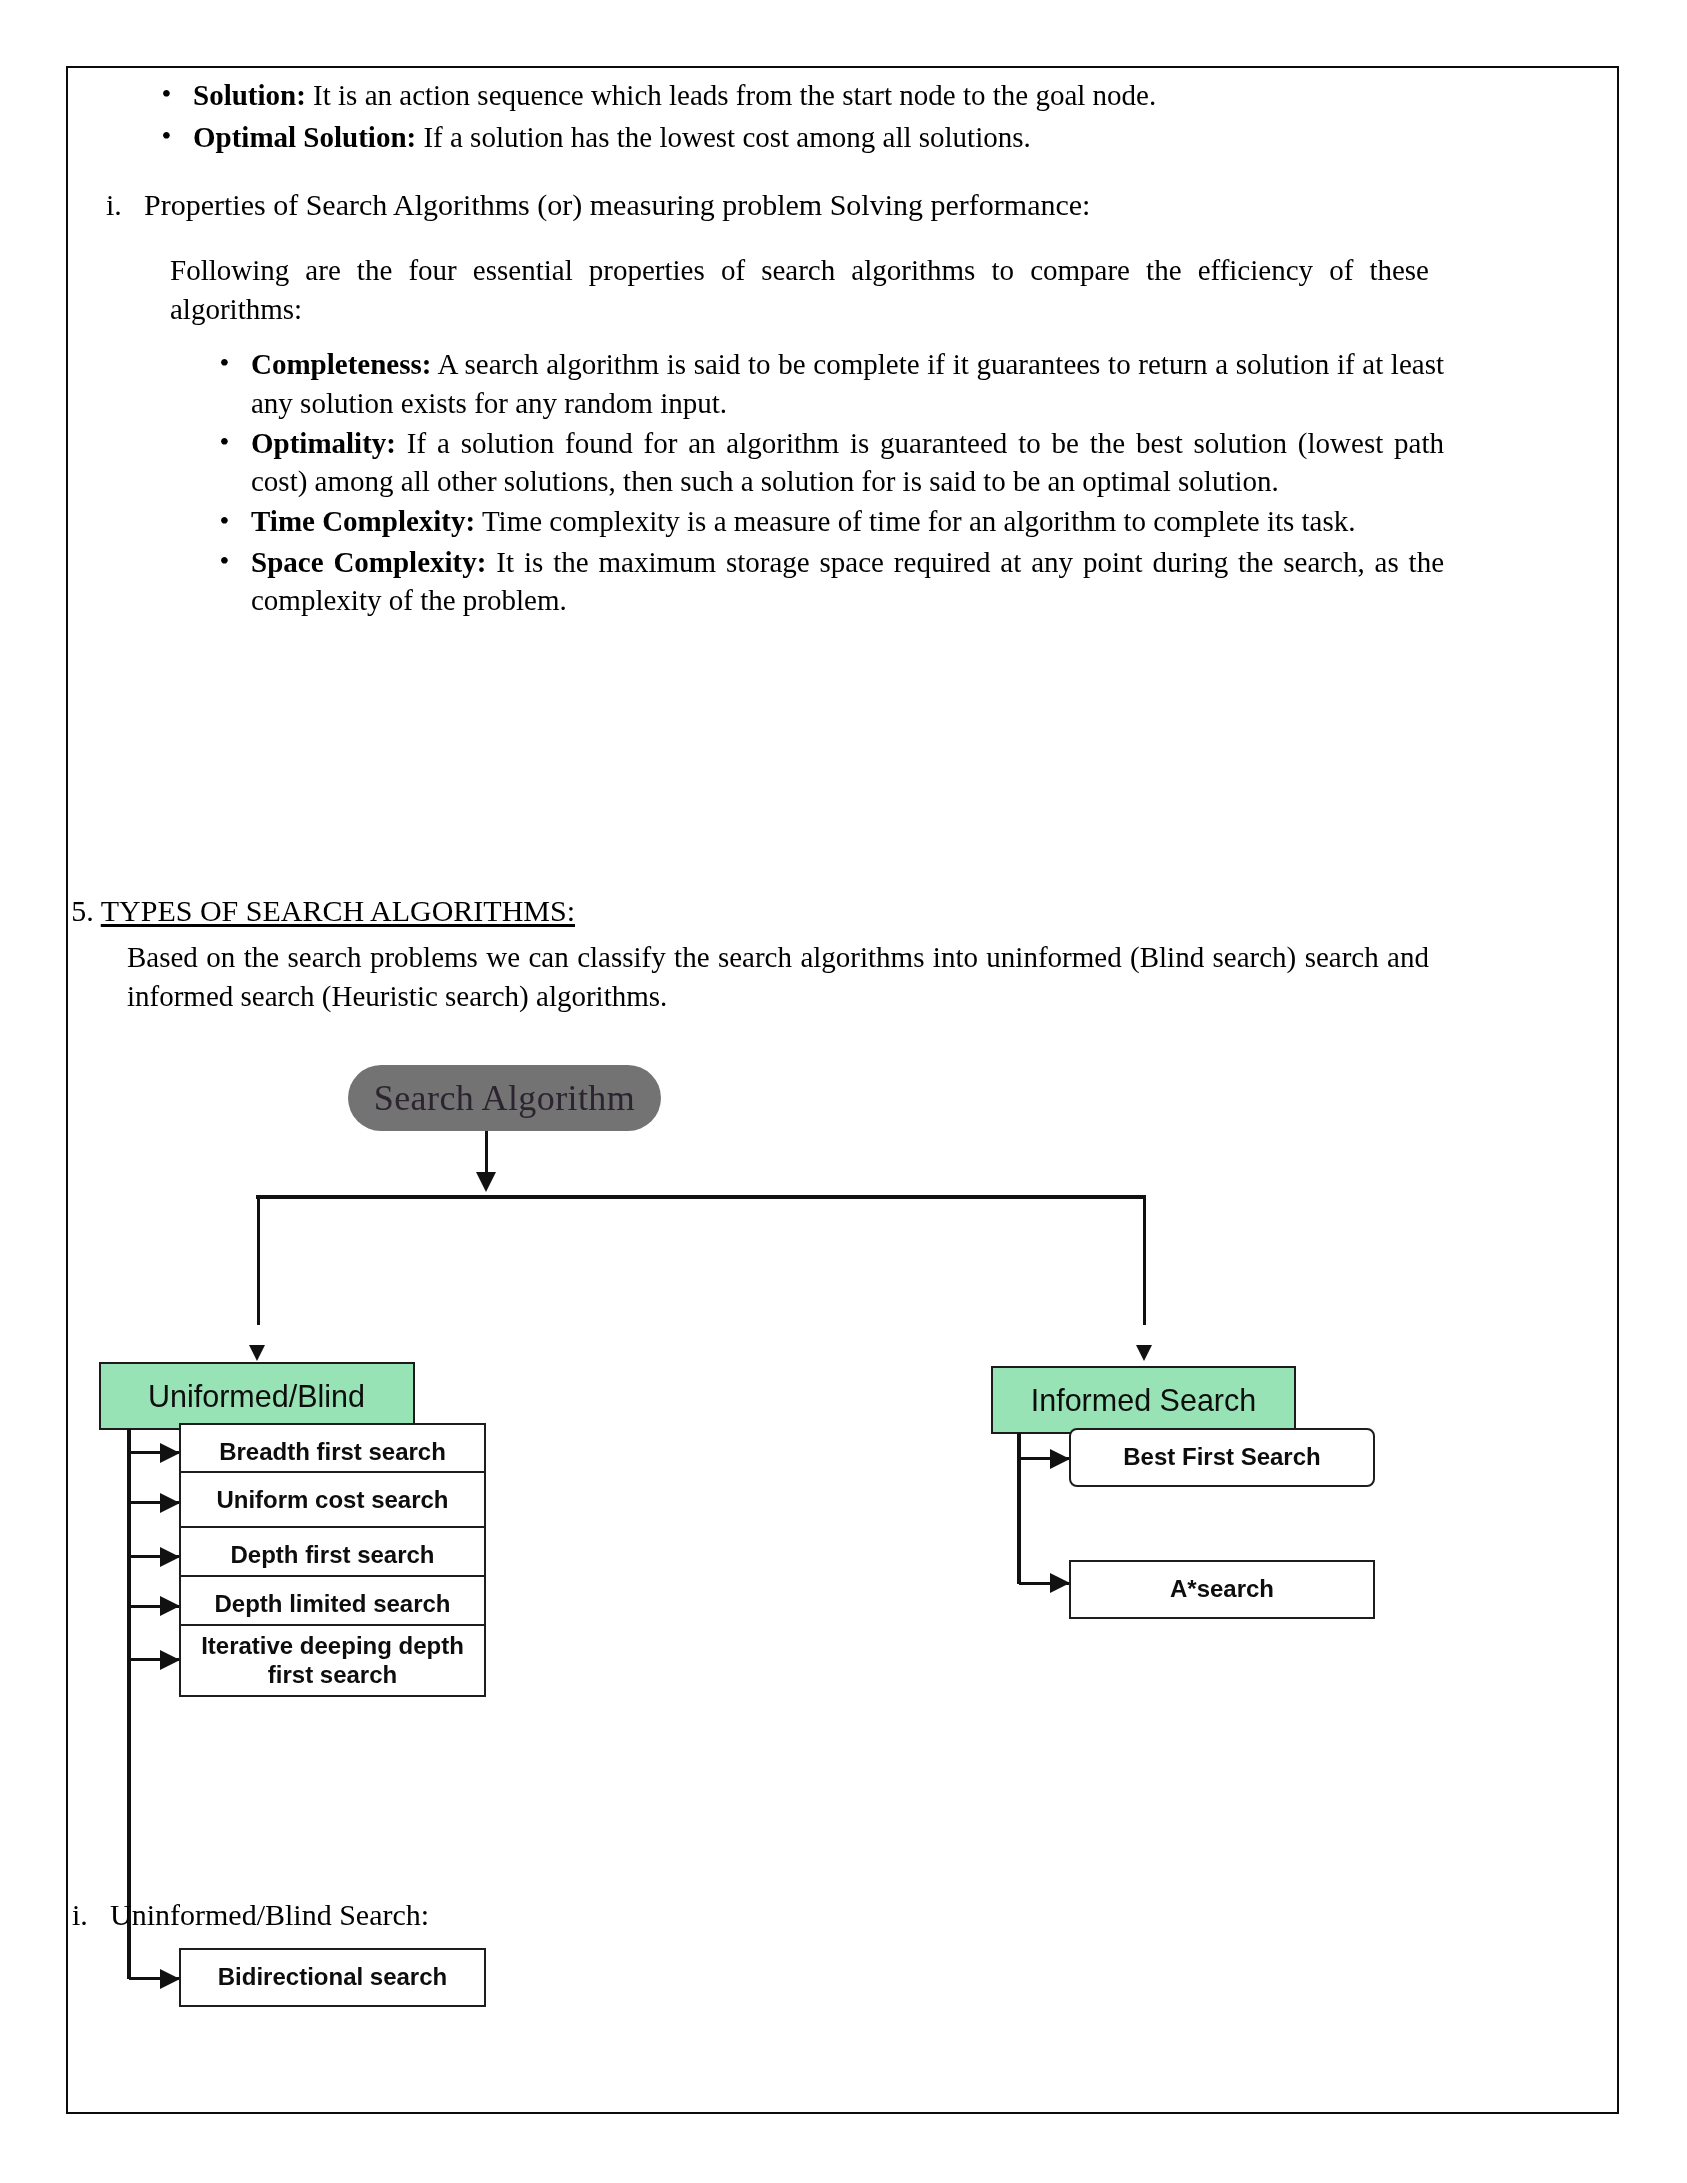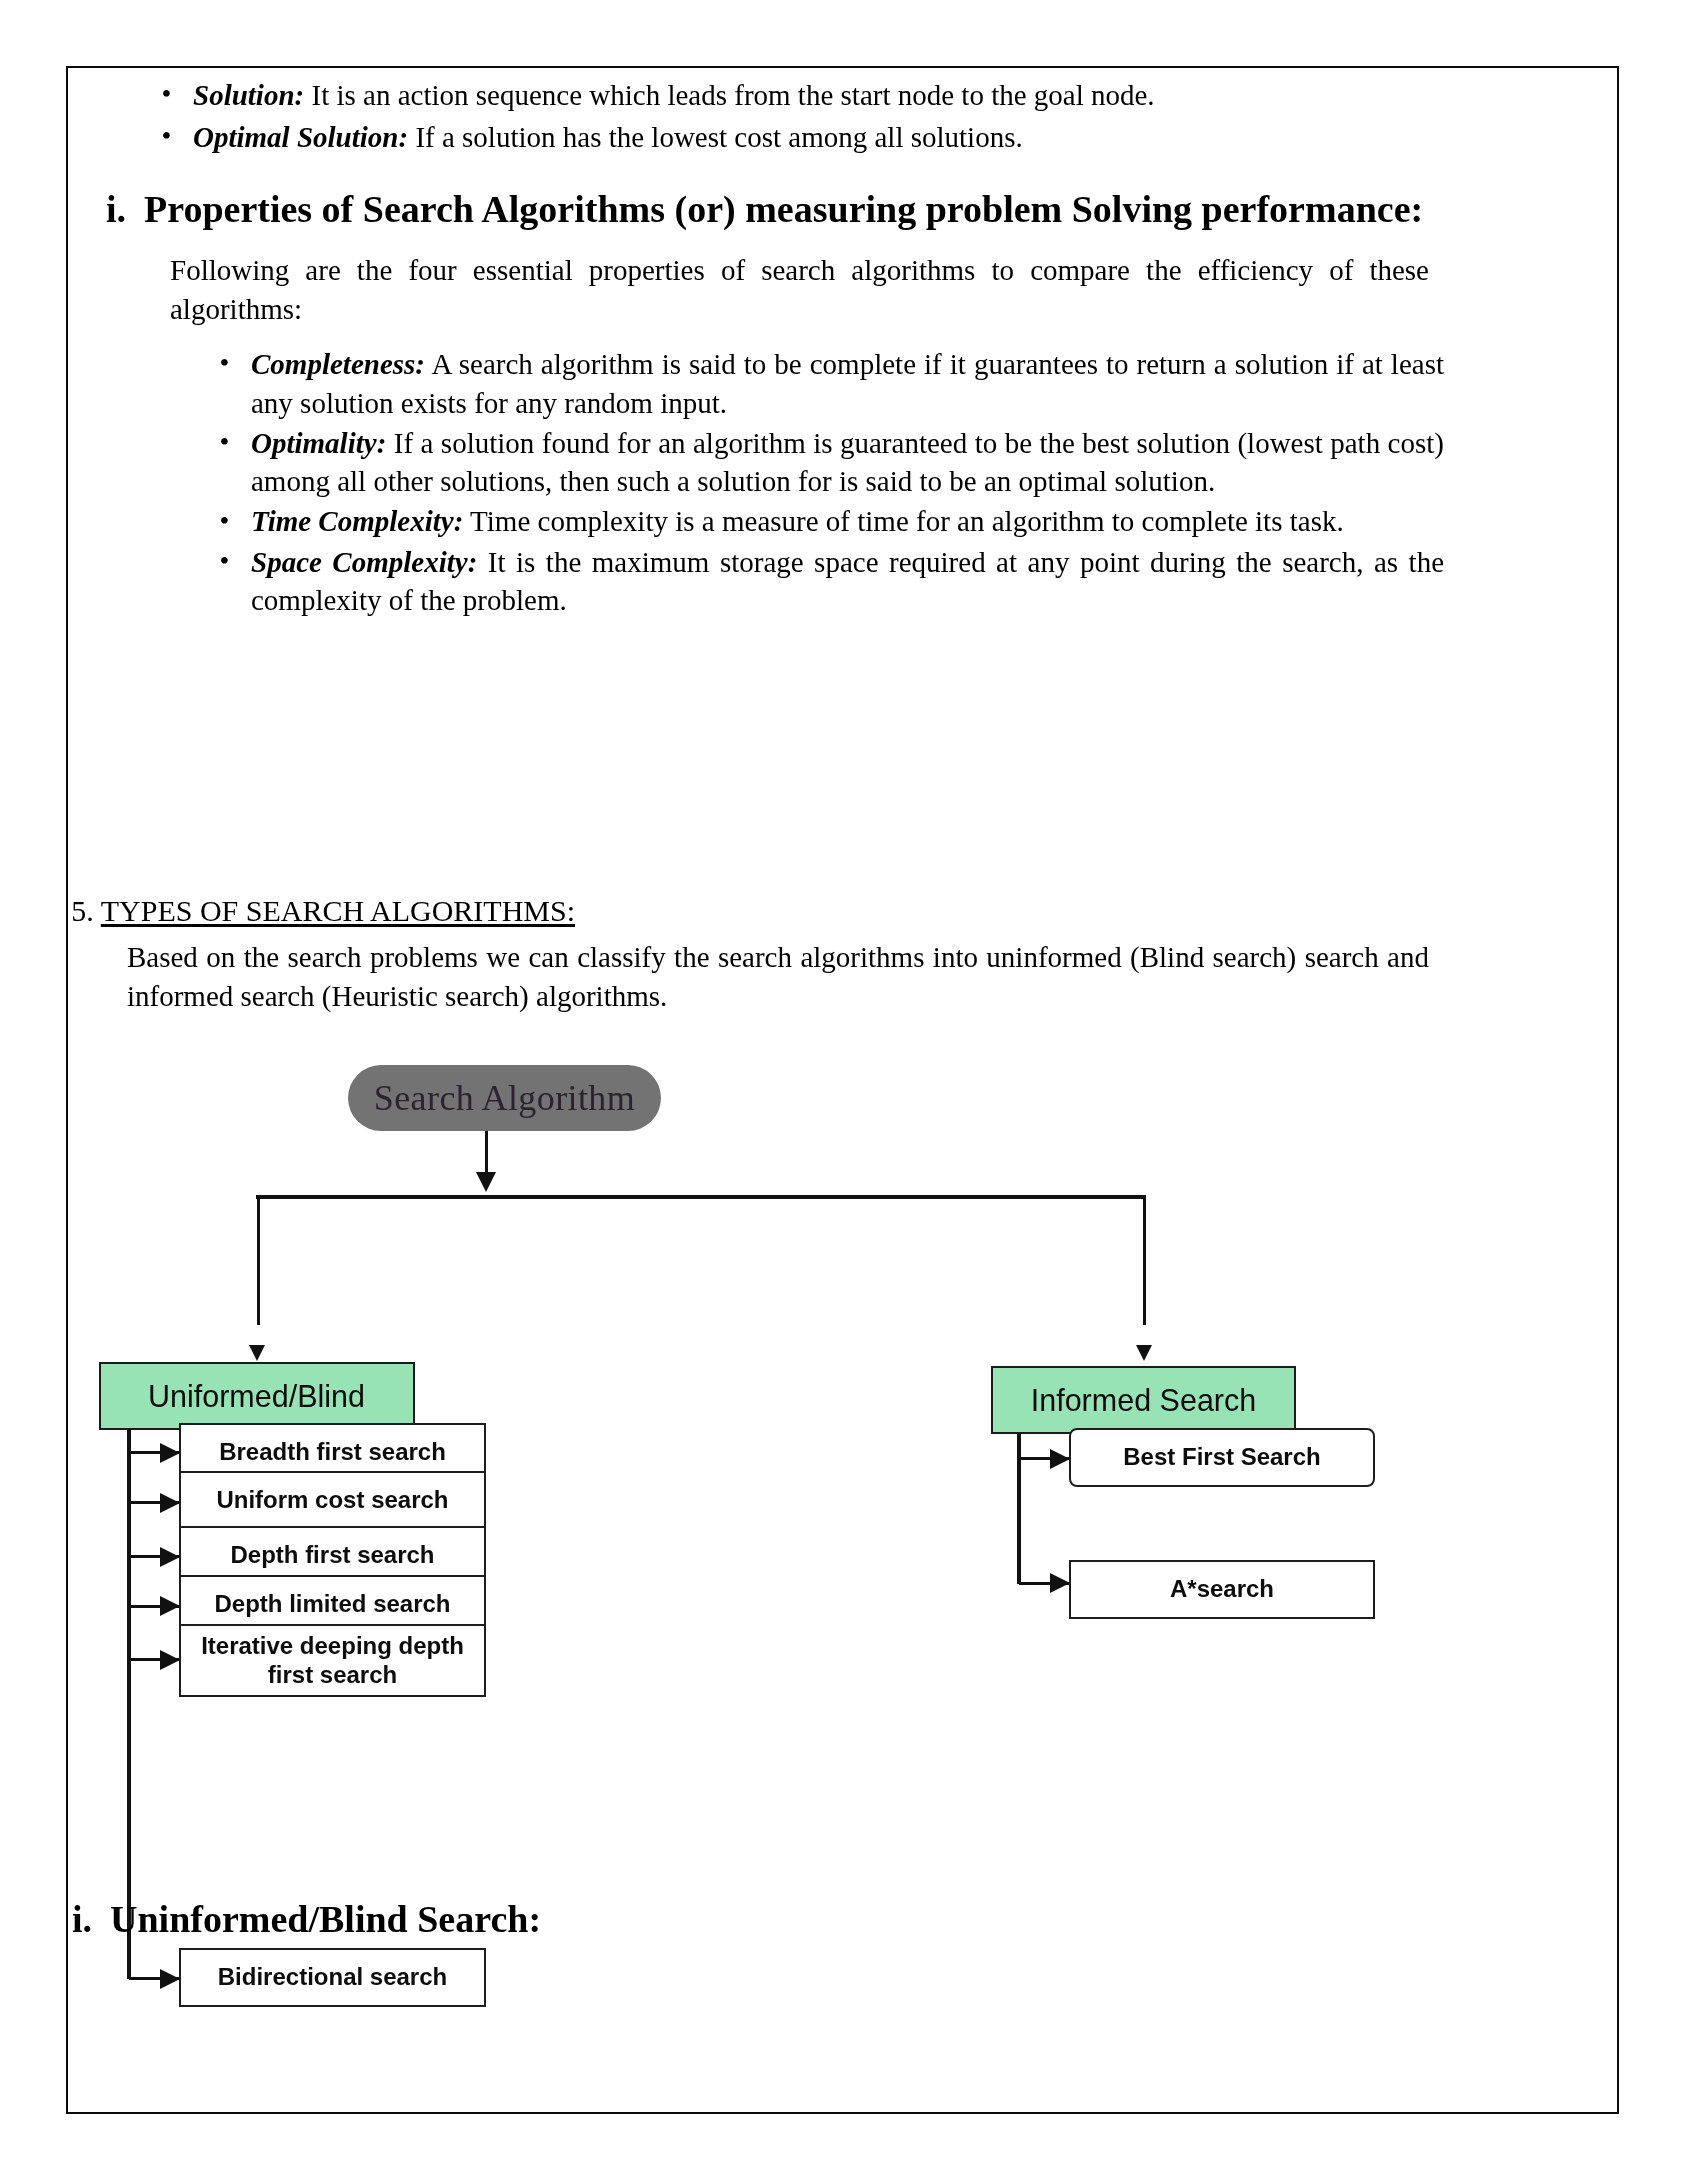--- a/index.html
+++ b/index.html
@@ -50,26 +50,26 @@
     padding-left: 43px;
     margin: 0 0 3.3px 0;
   }
   .blist > li .bullet {
     position: absolute;
     left: 11.5px;
     top: -0.8px;
     font-size: 28px;
     line-height: 1.33;
   }
-  b, .b { font-weight: bold; font-style: italic; }
+  b, .b { font-weight: bold; }
 
   
   .roman-head {
-    font-size: 38px;
-    font-weight: bold;
+    font-size: 30px;
+    font-weight: normal;
     line-height: 1.3;
   }
   .roman-head .num {
     display: inline-block;
     width: 38px;
   }
 
   .sec-head {
     font-size: 30px;
     font-weight: normal;

